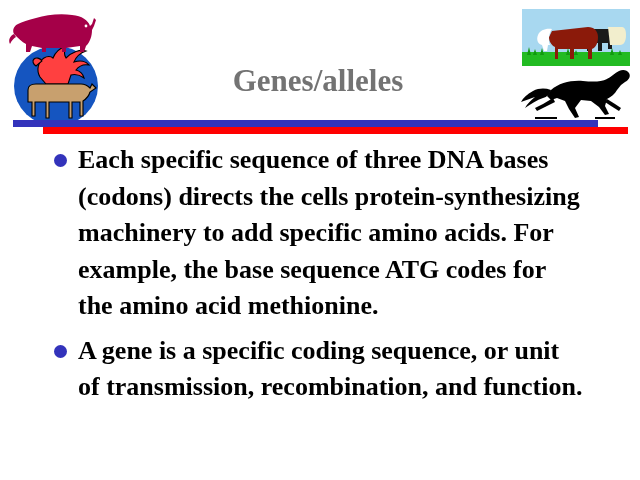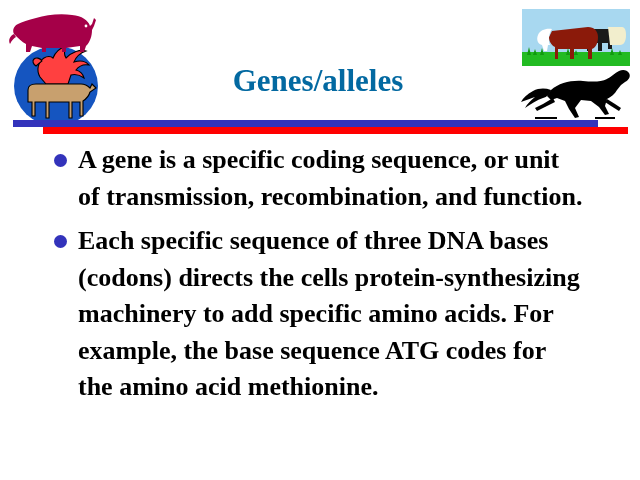--- a/index.html
+++ b/index.html
@@ -49,21 +49,21 @@
 
   
   #title {
     position: absolute;
     left: 108px; top: 62px;
     width: 420px;
     text-align: center;
     font-size: 31px;
     font-weight: bold;
     line-height: 38px;
-    color: #0369a1;
+    color: #737373;
     letter-spacing: 0px;
     white-space: nowrap;
   }
 
   
   #bar-blue {
     position: absolute;
     left: 13px; top: 120px;
     width: 585px; height: 7px;
     background: #3333bb;
@@ -212,23 +212,23 @@
     </div>
 
     <div id="bar-blue"></div>
     <div id="bar-red"></div>
   </div>
 
   <div id="body">
 
     <div class="bullet-row">
       <span class="bullet-dot"></span>
-      <div class="bullet-text">A gene is a specific coding sequence, or unit of transmission, recombination, and function.</div>
+      <div class="bullet-text">Each specific sequence of three DNA bases (codons) directs the cells protein-synthesizing machinery to add specific amino acids. For example, the base sequence ATG codes for the amino acid methionine.</div>
     </div>
 
     <div class="bullet-row">
       <span class="bullet-dot"></span>
-      <div class="bullet-text">Each specific sequence of three DNA bases (codons) directs the cells protein-synthesizing machinery to add specific amino acids. For example, the base sequence ATG codes for the amino acid methionine.</div>
+      <div class="bullet-text">A gene is a specific coding sequence, or unit of transmission, recombination, and function.</div>
     </div>
 
   </div>
 
 </div>
 
 </body></html>

